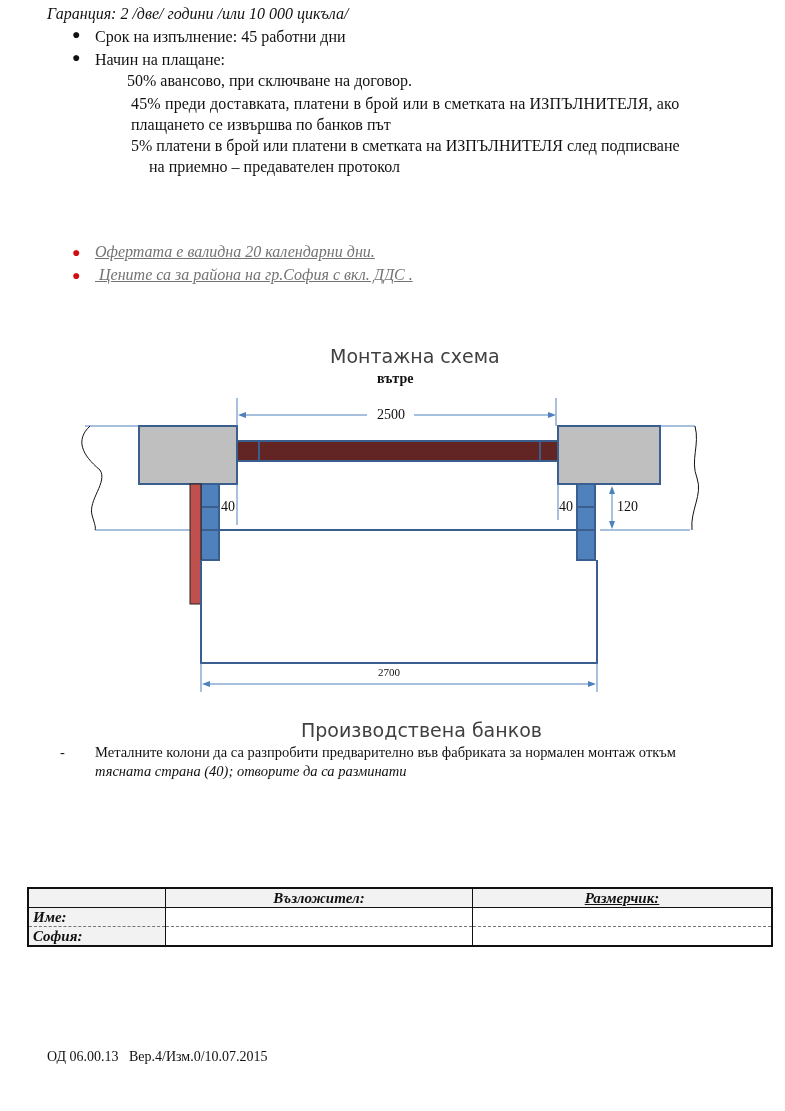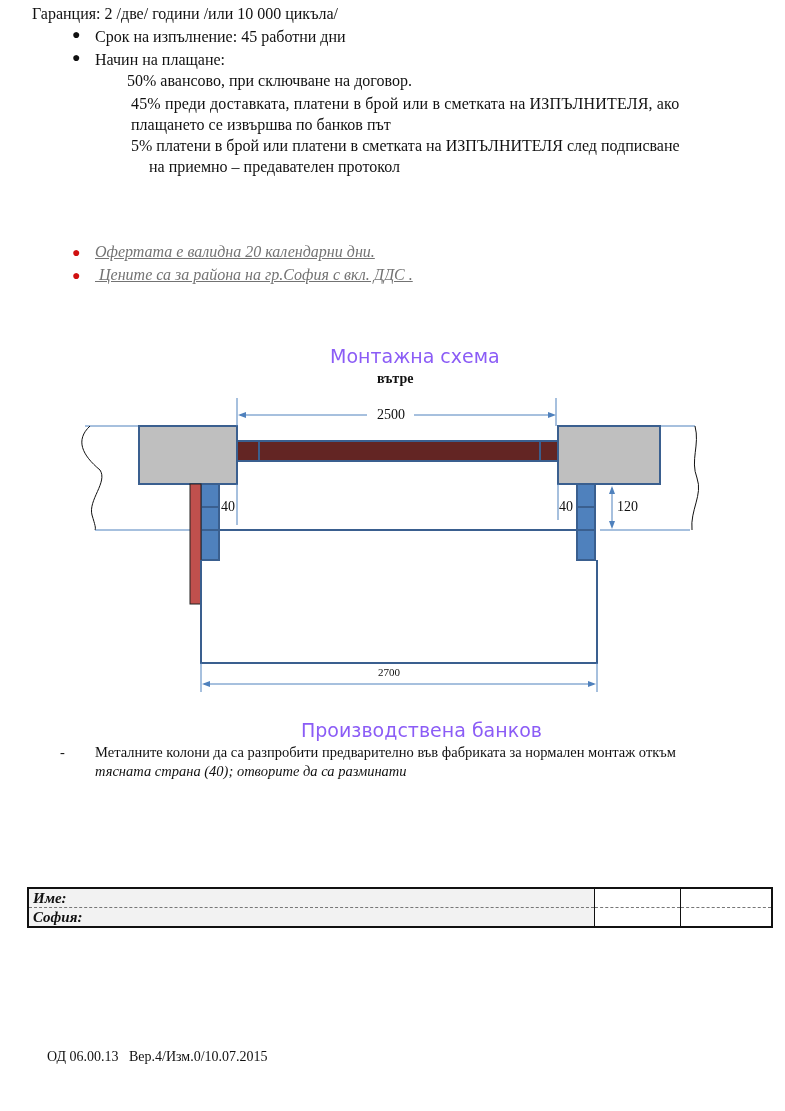--- a/index.html
+++ b/index.html
@@ -3,37 +3,37 @@
 <meta charset="utf-8">
 <style>
   html, body { margin: 0; padding: 0; background: #ffffff; }
   body { width: 785px; height: 1111px; position: relative; overflow: hidden;
          font-family: "Liberation Serif", "DejaVu Serif", serif; color: #111; }
   .abs { position: absolute; white-space: nowrap; }
   .t16 { font-size: 16px; line-height: 20px; }
   .bullet { position: absolute; font-size: 14px; }
   .red { color: #737373; font-weight: normal; font-style: italic; text-decoration: underline; font-size: 16px; }
   .redbul { color: #d01010; }
-  .heading { color: #8b5cf6; font-family: "DejaVu Sans", "Liberation Sans", sans-serif; font-size: 19px; }
+  .heading { color: #404040; font-family: "DejaVu Sans", "Liberation Sans", sans-serif; font-size: 19px; }
   .sub { font-size: 14px; font-weight: bold; }
   .t14 { font-size: 14.5px; line-height: 19px; }
   table.sig { position: absolute; left: 27px; top: 887px; width: 746px; border-collapse: collapse;
               border: 2px solid #111; font-size: 15px; }
   table.sig td { border-left: 1px solid #111; border-right: 1px solid #111; padding: 0 4px; height: 18px; }
   table.sig tr.hdr td { background: #f2f2f2; border-bottom: 1px solid #111; text-align: center;
                         font-weight: bold; font-style: italic; }
   table.sig tr.r1 td { border-bottom: 1px dashed #777; }
   table.sig td.lab { background: #f2f2f2; font-weight: bold; font-style: italic; text-align: left; }
   .under { text-decoration: underline; }
   .footer { font-size: 14px; }
 </style>
 </head>
 <body>
 
-<div class="abs t16" style="left:32px; top:4px;">Гаранция: 2 /две/ години /или 10 000 цикъла/</div>
+<div class="abs t16" style="left:47px; top:4px;font-style:italic;">Гаранция: 2 /две/ години /или 10 000 цикъла/</div>
 
 <span class="bullet" style="left:72px; top:27px;">●</span>
 <div class="abs t16" style="left:95px; top:27px;">Срок на изпълнение: 45 работни дни</div>
 
 <span class="bullet" style="left:72px; top:50px;">●</span>
 <div class="abs t16" style="left:95px; top:50px;">Начин на плащане:</div>
 
 <div class="abs t16" style="left:127px; top:71px;">50%  авансово, при сключване на договор.</div>
 <div class="abs t16" style="left:131px; top:94px; letter-spacing:0.15px;">45%  преди доставката, платени в брой или в сметката на ИЗПЪЛНИТЕЛЯ, ако</div>
 <div class="abs t16" style="left:131px; top:115px;">плащането се извършва по банков път</div>
@@ -104,20 +104,25 @@
 <div class="abs" style="left:617px; top:499px; font-size:14px;">120</div>
 <div class="abs" style="left:378px; top:666px; font-size:11px;">2700</div>
 
 <div class="abs heading" style="left:301px; top:719px;">Производствена банков</div>
 <div class="abs t14" style="left:60px; top:743px;">-</div>
 <div class="abs t14" style="left:95px; top:743px;">Металните колони да са разпробити предварително във фабриката за нормален монтаж откъм</div>
 <div class="abs t14" style="left:95px; top:762px;font-style:italic;">тясната страна (40); отворите да са разминати</div>
 
 <table class="sig">
   <tbody>
+      <tr class="hdr">
+    <td style="width:128px;"></td>
+    <td style="width:298px;">Възложител:</td>
+    <td><span class="under">Размерчик:</span></td>
+  </tr>
   <tr class="r1">
     <td class="lab">Име:</td>
     <td></td>
     <td></td>
   </tr>
   <tr>
     <td class="lab">София:</td>
     <td></td>
     <td></td>
   </tr>

